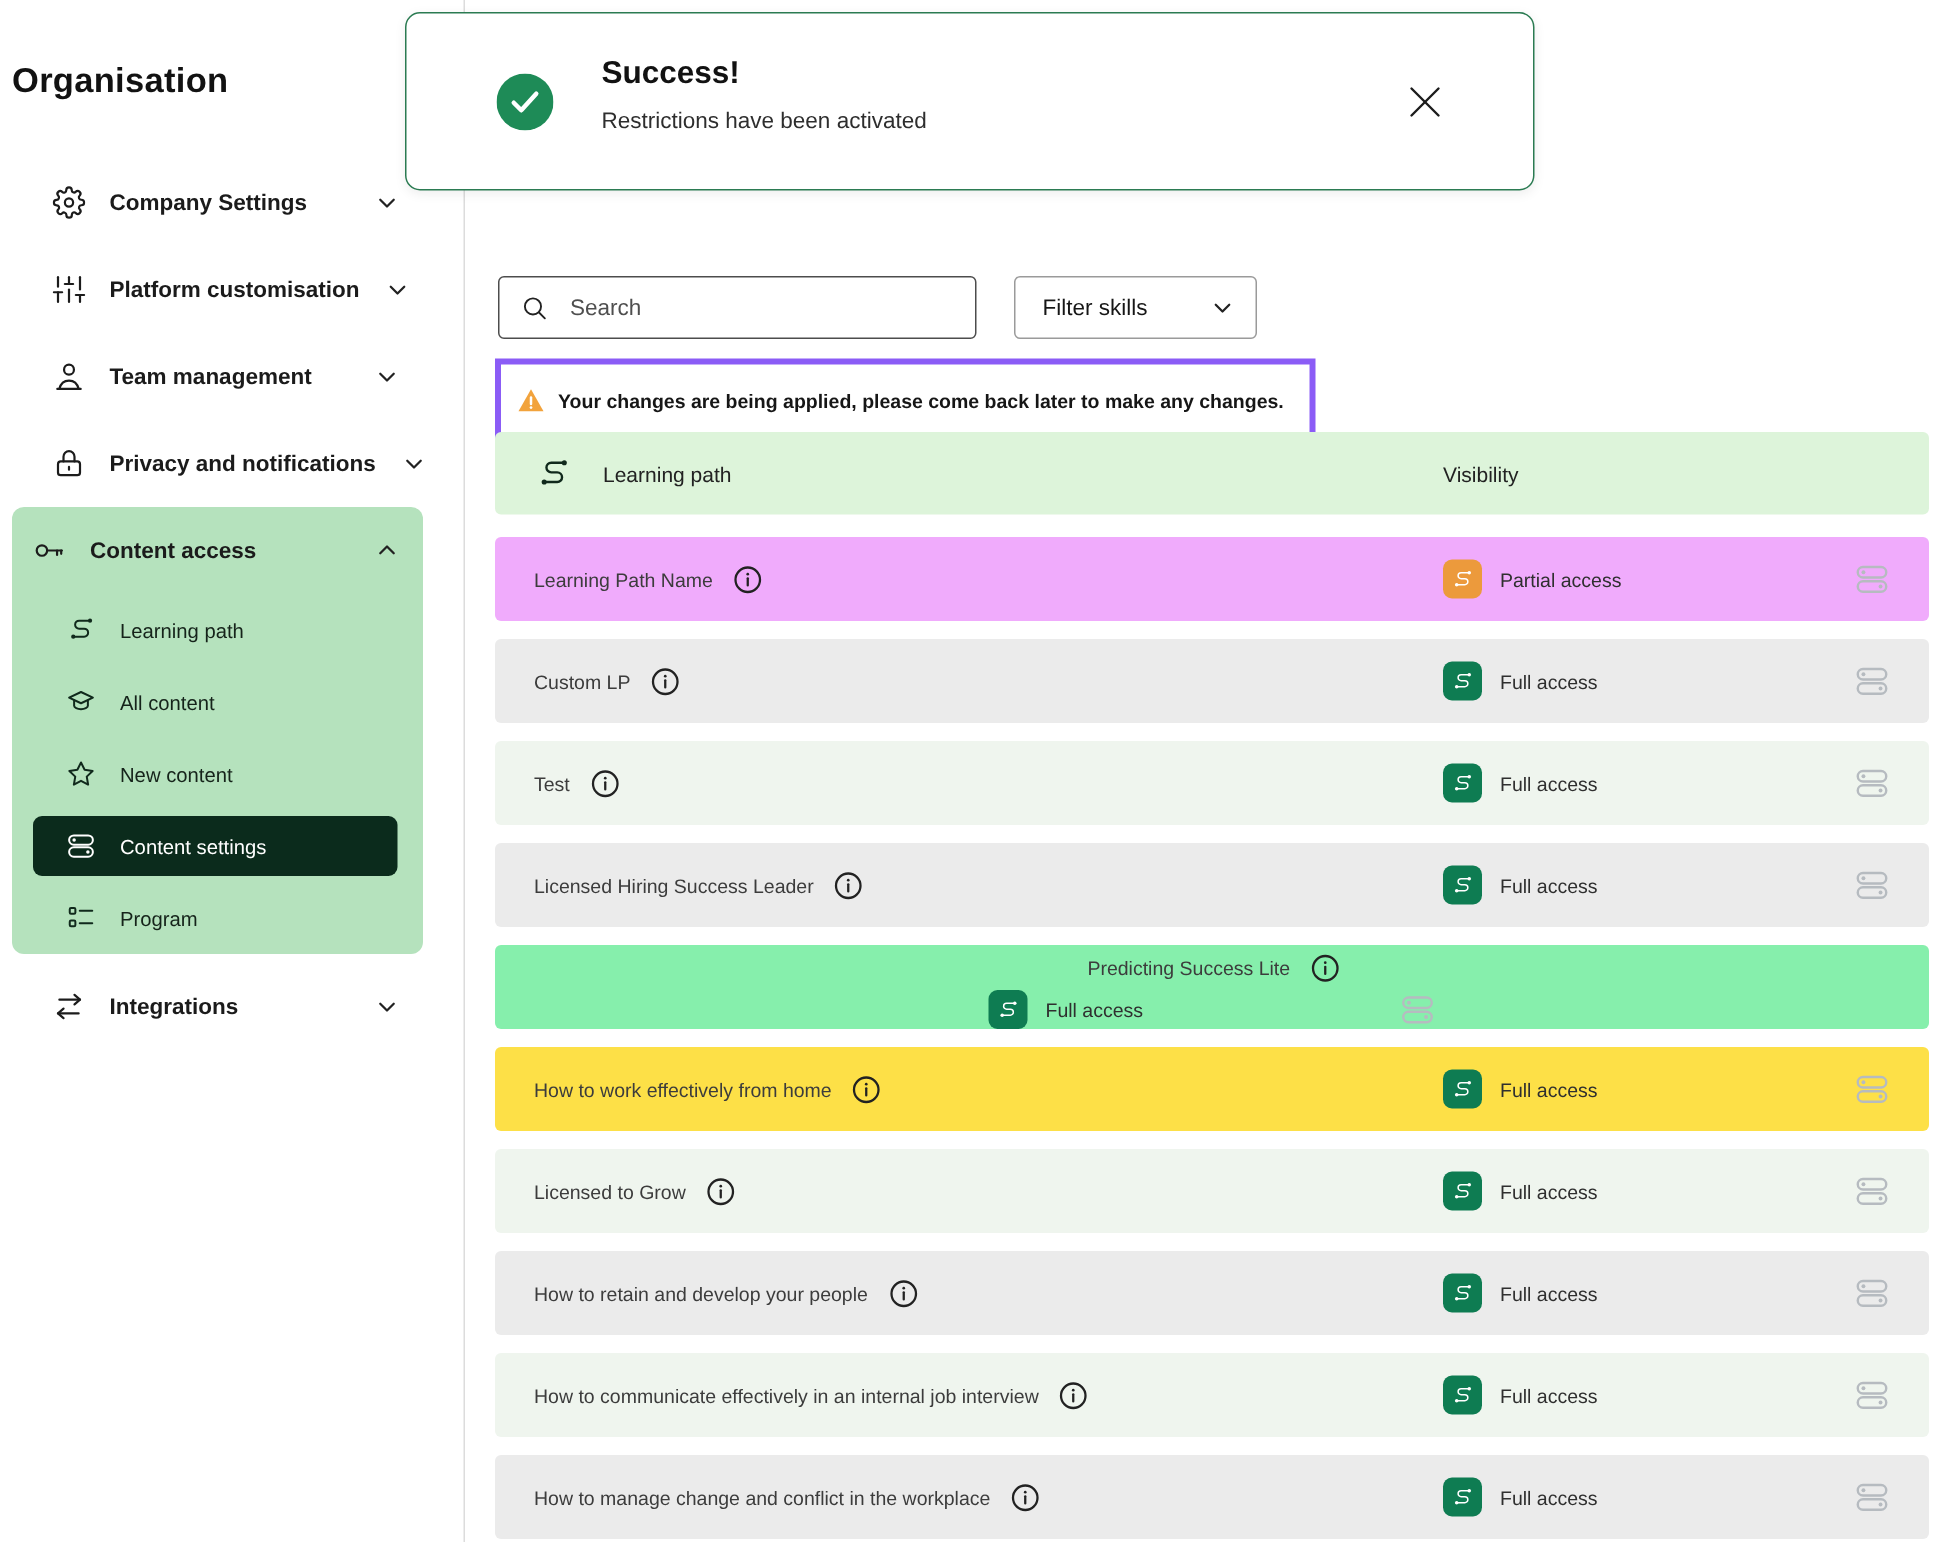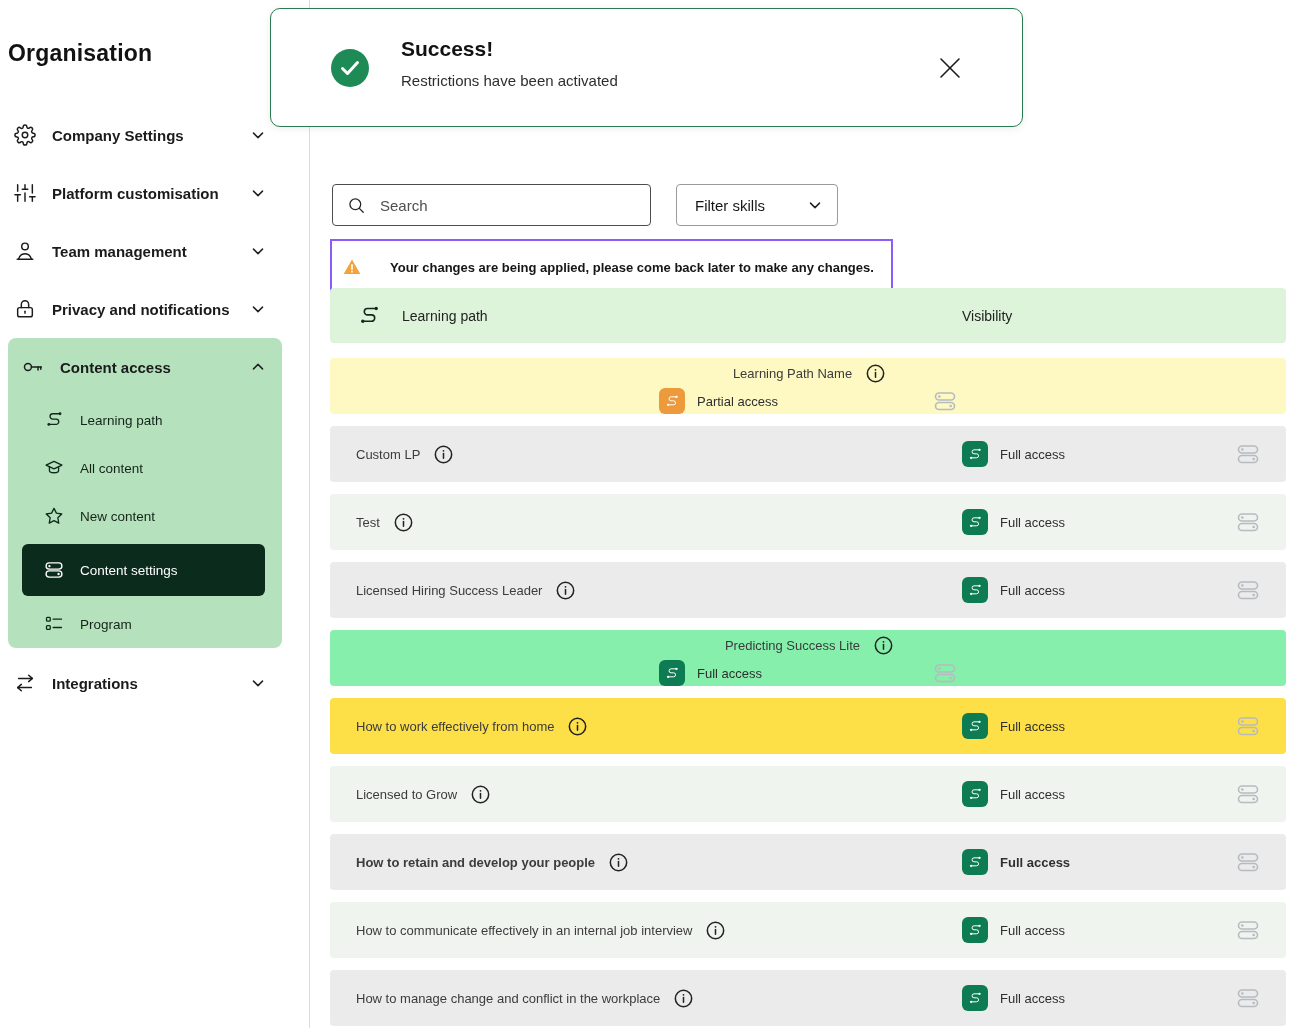--- a/index.html
+++ b/index.html
@@ -8,31 +8,31 @@
     width:1301px; height:1028px; position:relative; overflow:hidden;
     background:#ffffff; font-family:"Liberation Sans", sans-serif; color:#1c1c1c;
   }
   svg { display:block; }
   .ic { stroke:currentColor; fill:none; stroke-width:1.6; stroke-linecap:round; stroke-linejoin:round; }
 
   
   .sidebar { position:absolute; left:0; top:0; width:310px; height:1028px; border-right:1px solid #dcdcdc; background:#fff; }
   .org-title { position:absolute; left:8px; top:40px; margin:0; font-size:23px; font-weight:700; color:#121212; letter-spacing:.2px;text-align:center; }
   .nav { position:absolute; top:106px; left:0; right:0; }
-  .nav-item { height:58px; display:flex; align-items:center; gap:16px; padding:0 42px 0 14px; cursor:pointer; }
+  .nav-item { height:58px; display:flex; align-items:center; gap:16px; padding:0 42px 0 35px; cursor:pointer; }
   .nav-item .nav-icon { width:22px; height:22px; color:#1c1c1c; flex:0 0 auto; }
   .nav-label { font-size:15px; font-weight:700; color:#1b1b1b; white-space:nowrap; }
   .chev { margin-left:auto; width:18px; height:18px; color:#222; }
   .chev svg { stroke-width:2; }
   .nav-group { margin:0 27px 6px 8px; border-radius:8px; background:#B5E2BD; }
   .nav-group .nav-item { padding:0 15px 0 14px; }
   .sub-item { height:48px; display:flex; align-items:center; gap:16px; padding:0 14px 0 36px; cursor:pointer; color:#15231a; }
   .sub-item .nav-icon { width:20px; height:20px; color:#10291c; flex:0 0 auto; }
   .sub-label { font-size:13.5px; font-weight:500; }
-  .sub-item.selected { background:#0B2B1C; border-radius:6px; height:52px; margin:4px 17px 4px 14px; padding:0 14px 0 22px; color:#fff; }
+  .sub-item.selected { background:#0B2B1C; border-radius:6px; height:40px; margin:4px 17px 4px 14px; padding:0 14px 0 22px; color:#fff; }
   .sub-item.selected .nav-icon { color:#fff; }
 
   
   .toast { position:absolute; left:270px; top:8px; width:753px; height:119px; background:#fff;
            border:1px solid #2B7B52; border-radius:10px; box-shadow:0 2px 8px rgba(0,0,0,.07); z-index:20; }
   .toast-check { position:absolute; left:60px; top:50%; transform:translateY(-50%); width:38px; height:38px; }
   .toast-body { position:absolute; left:130px; top:28px; }
   .toast-title { font-size:21px; font-weight:700; color:#121212; margin:0; }
   .toast-msg { font-size:15px; color:#2e2e2e; margin-top:11px; }
   .toast-close { position:absolute; right:58px; top:50%; transform:translateY(-50%); width:28px; height:28px; color:#1c1c1c; cursor:pointer; }
@@ -42,22 +42,22 @@
 
   .toolbar { position:absolute; top:168px; left:2px; display:flex; gap:25px; align-items:center; }
   .search-box { width:319px; height:42px; border:1px solid #4d4d4d; border-radius:4px; display:flex; align-items:center; gap:12px; padding:0 14px; background:#fff; }
   .search-box .search-ic { width:19px; height:19px; color:#222; flex:0 0 auto; }
   .search-box input { border:none; outline:none; flex:1; font-size:15px; color:#333; font-family:"Liberation Sans", sans-serif; background:transparent; }
   .search-box input::placeholder { color:#4f4f4f; }
   .filter-btn { width:162px; height:42px; border:1px solid #9a9a9a; border-radius:4px; background:#fff; display:flex; align-items:center; justify-content:space-between; padding:0 13px 0 18px; cursor:pointer; }
   .filter-btn .filter-label { font-size:15px; color:#161616; }
   .filter-btn .chev { margin-left:0; }
 
-  .warning { position:absolute; top:223px; left:0; height:56px; border:2px solid #8b5cf6; background:#fff;
-             display:inline-flex; align-items:center; gap:28px; padding:0 17px 0 10px; }
+  .warning { position:absolute; top:223px; left:0; height:56px; border:4px solid #8b5cf6; background:#fff;
+             display:inline-flex; align-items:center; gap:8px; padding:0 17px 0 10px; }
   .warning-ic { width:20px; height:20px; flex:0 0 auto; }
   .warning-text { font-size:13px; font-weight:700; color:#161616; white-space:nowrap; }
 
   
   .table { position:absolute; top:272px; left:0; width:956px; }
   .thead { height:55px; background:#DDF4DA; border-radius:4px; display:flex; align-items:center; padding:0 24px 0 26px; margin-bottom:15px; }
   .thead-name { flex:1; display:flex; align-items:center; gap:20px; }
   .thead-name .lp-ic { width:26px; height:24px; color:#10291c; }
   .thead-label { font-size:14px; color:#222; }
   .thead-vis { width:300px; font-size:14px; color:#222; }
@@ -281,21 +281,21 @@
               <path d="M17.5 4.5h-7a3.2 3.2 0 0 0 0 6.4h4a3.2 3.2 0 0 1 0 6.4H7"></path>
               <circle cx="19.2" cy="4.5" r="1.7" fill="currentColor" stroke="none"></circle>
               <circle cx="5.8" cy="17.3" r="1.7" fill="currentColor" stroke="none"></circle>
             </svg>
         </span>
         <span class="thead-label">Learning path</span>
       </div>
       <div class="thead-vis">Visibility</div>
     </div>
     <div id="rows">
-  <div class="row" style="background: #fef9c3; flex-direction: column;">
+  <div class="row" style="background: #f0abfc;">
     <div class="row-name">
       <span class="row-label">Learning Path Name</span>
       <span class="info-icon">
         <svg viewBox="0 0 20 20" width="19" height="19" class="ic" stroke-width="1.4">
                 <circle cx="10" cy="10" r="8.6"></circle>
                 <line x1="10" y1="9" x2="10" y2="14"></line>
                 <circle cx="10" cy="6.1" r="0.95" fill="currentColor" stroke="none"></circle>
               </svg>
       </span>
     </div>
@@ -498,21 +498,21 @@
         <svg viewBox="0 0 24 24" width="28" height="24" class="ic" stroke-width="1.5">
                 <rect x="2.5" y="4" width="19" height="7" rx="3.5"></rect>
                 <circle cx="6.3" cy="7.5" r="1.3" fill="currentColor" stroke="none"></circle>
                 <rect x="2.5" y="13.5" width="19" height="7" rx="3.5"></rect>
                 <circle cx="17.7" cy="17" r="1.3" fill="currentColor" stroke="none"></circle>
               </svg>
       </span>
     </div>
   </div>
 
-  <div class="row" style="background: rgb(235, 235, 235); font-weight: bold;">
+  <div class="row" style="background: rgb(235, 235, 235);">
     <div class="row-name">
       <span class="row-label">How to retain and develop your people</span>
       <span class="info-icon">
         <svg viewBox="0 0 20 20" width="19" height="19" class="ic" stroke-width="1.4">
                 <circle cx="10" cy="10" r="8.6"></circle>
                 <line x1="10" y1="9" x2="10" y2="14"></line>
                 <circle cx="10" cy="6.1" r="0.95" fill="currentColor" stroke="none"></circle>
               </svg>
       </span>
     </div>

